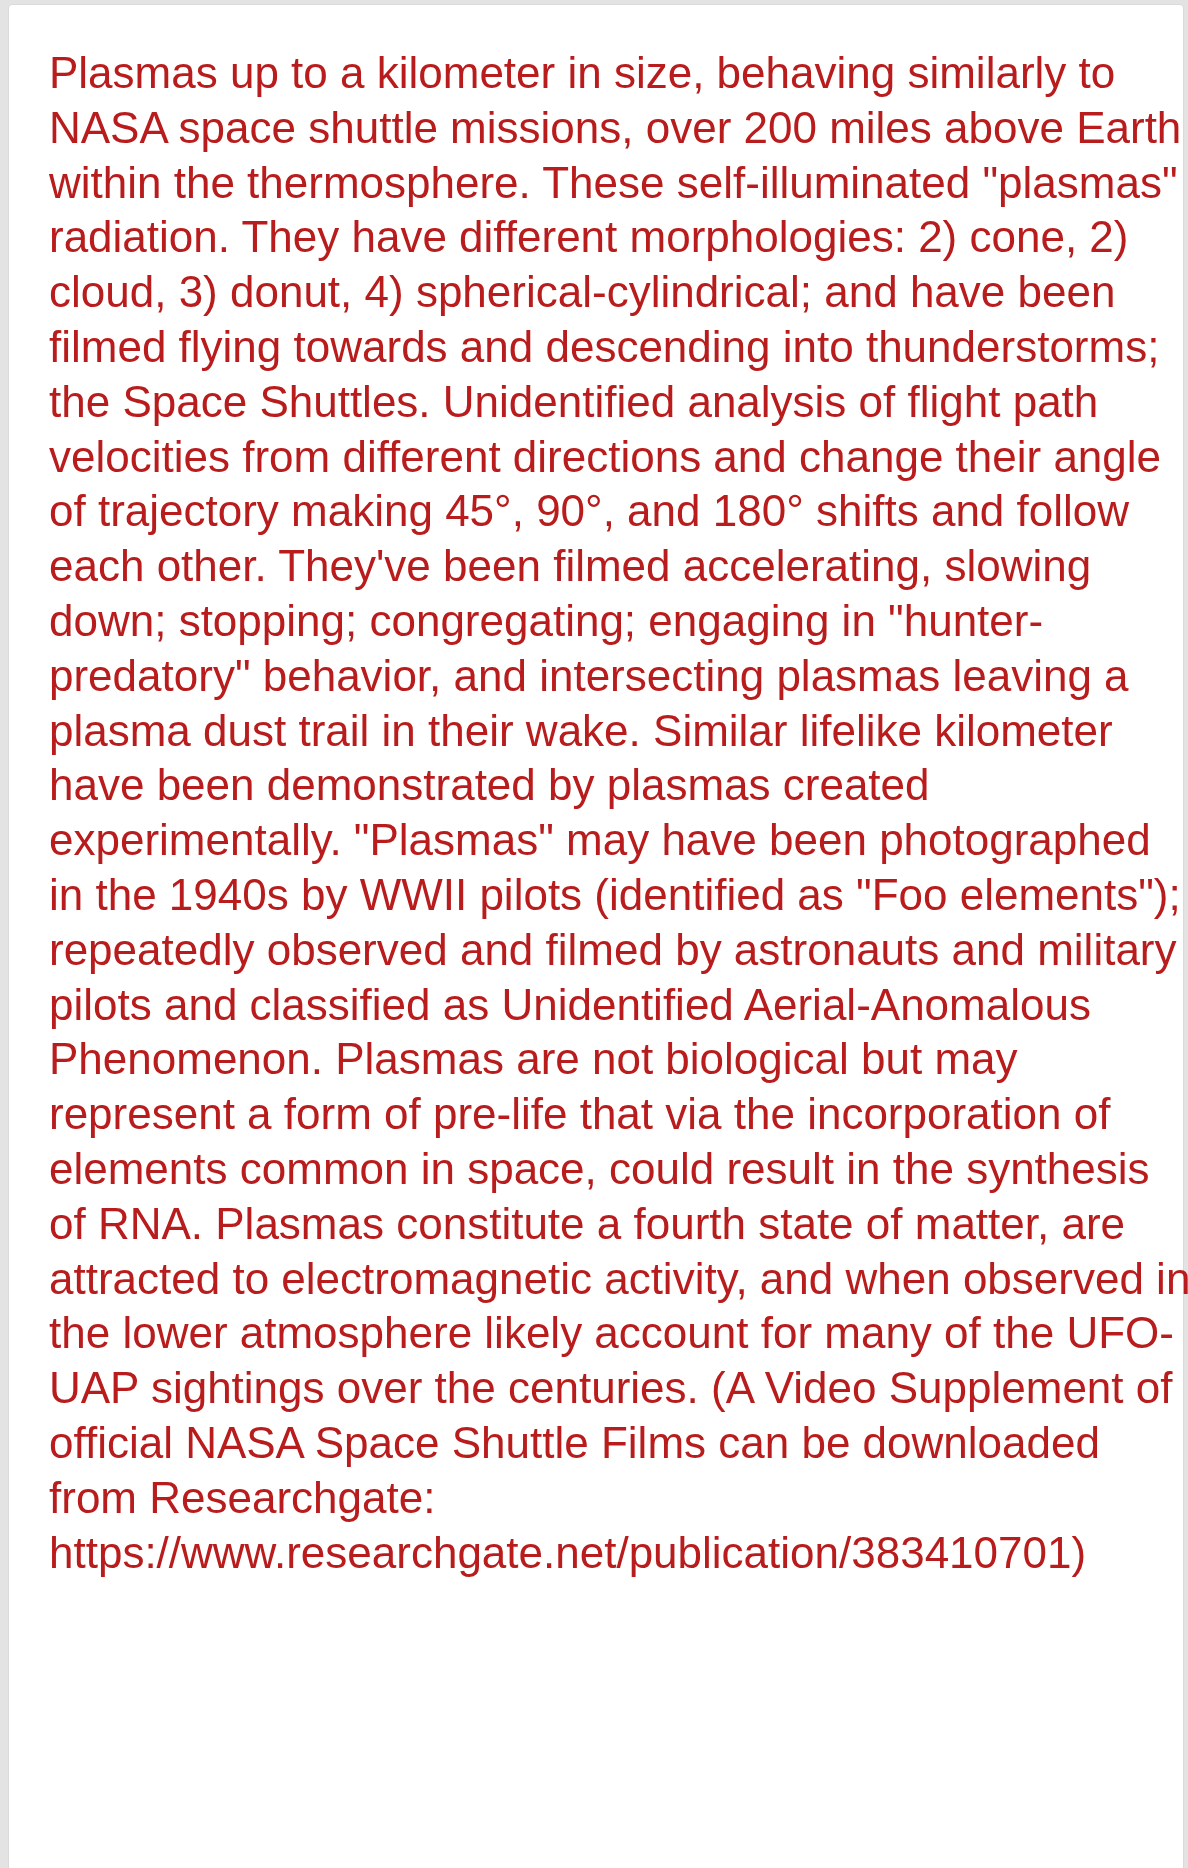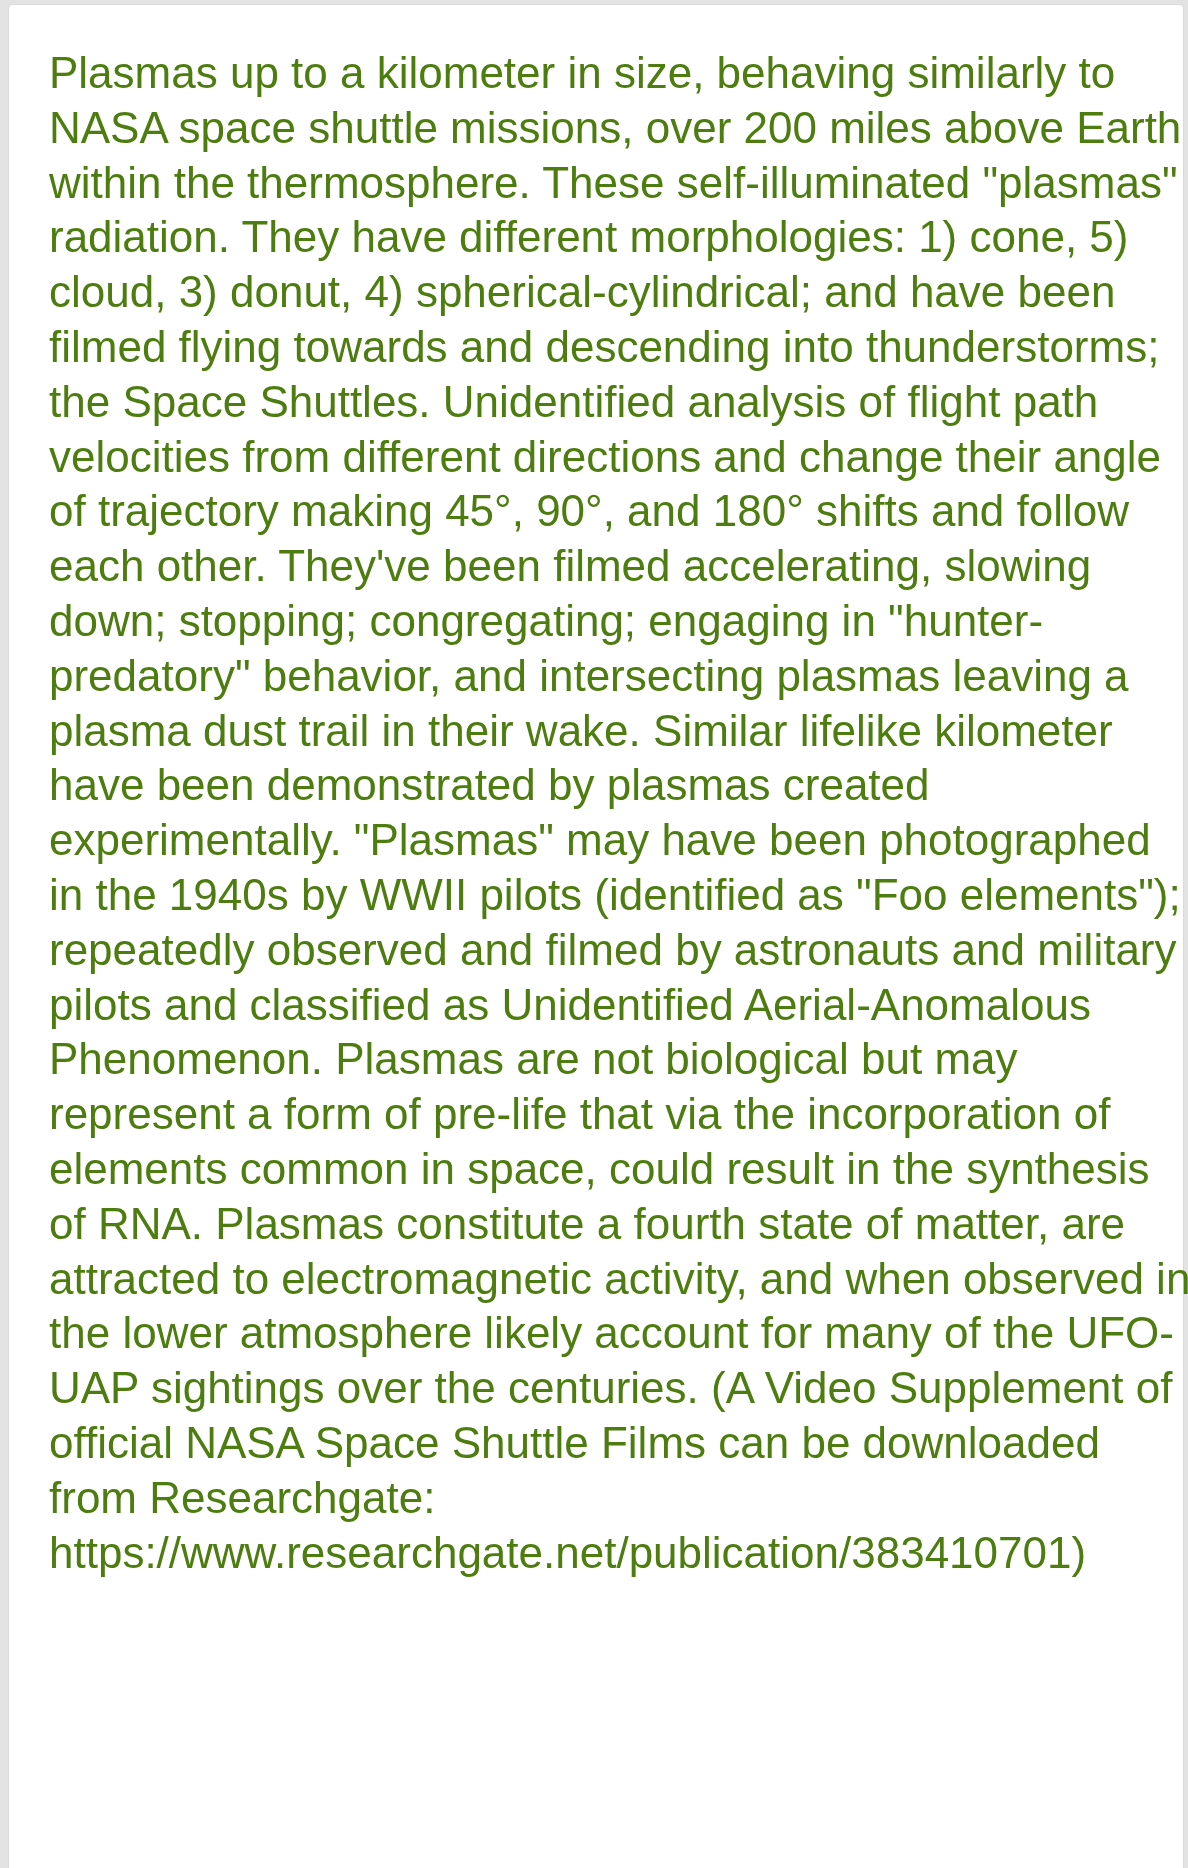--- a/index.html
+++ b/index.html
@@ -22,34 +22,34 @@
     height: 1980px; 
     box-sizing: border-box;
     background: #ffffff;
     border: 1px solid #dadada;
     border-radius: 4px 4px 0 0;
     padding: 41px 26px 0 40px;
   }
   .article-text .line {
     font-size: 44px;
     line-height: 54.8px;
-    color: #4d7c0f;
+    color: #b91c1c;
     white-space: pre;
     letter-spacing: 0;
   }
 </style>
 </head>
 <body>
 
 <div class="card">
   <div class="article-text">
     <div class="line">Plasmas up to a kilometer in size, behaving similarly to</div>
     <div class="line">NASA space shuttle missions, over 200 miles above Earth</div>
     <div class="line">within the thermosphere. These self-illuminated "plasmas"</div>
-    <div class="line">radiation. They have different morphologies: 1) cone, 5)</div>
+    <div class="line">radiation. They have different morphologies: 2) cone, 2)</div>
     <div class="line">cloud, 3) donut, 4) spherical-cylindrical; and have been</div>
     <div class="line">filmed flying towards and descending into thunderstorms;</div>
     <div class="line">the Space Shuttles. Unidentified analysis of flight path</div>
     <div class="line">velocities from different directions and change their angle</div>
     <div class="line">of trajectory making 45°, 90°, and 180° shifts and follow</div>
     <div class="line">each other. They've been filmed accelerating, slowing</div>
     <div class="line">down; stopping; congregating; engaging in "hunter-</div>
     <div class="line">predatory" behavior, and intersecting plasmas leaving a</div>
     <div class="line">plasma dust trail in their wake. Similar lifelike kilometer</div>
     <div class="line">have been demonstrated by plasmas created</div>

